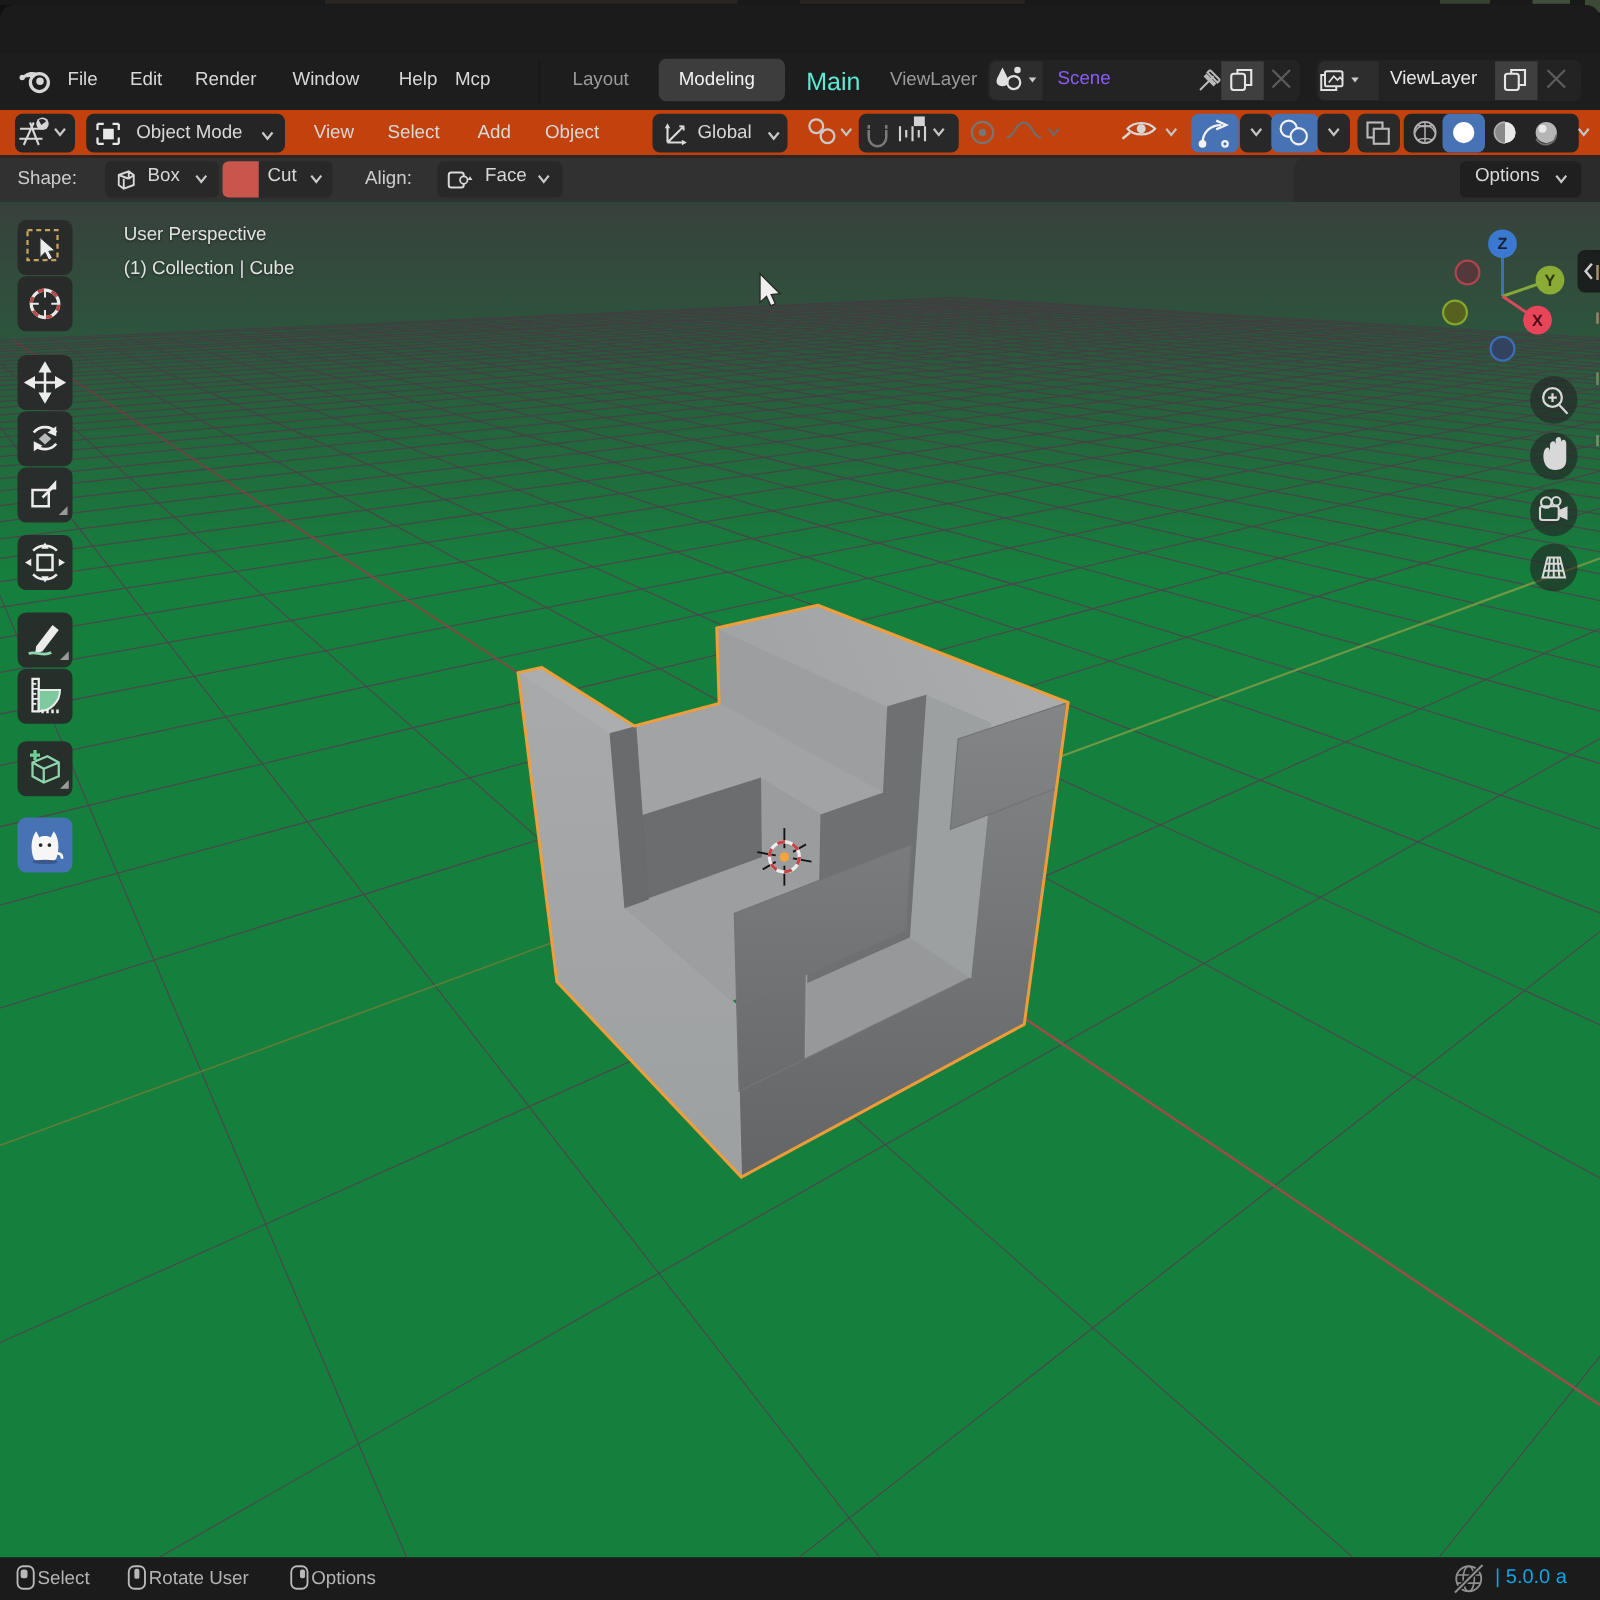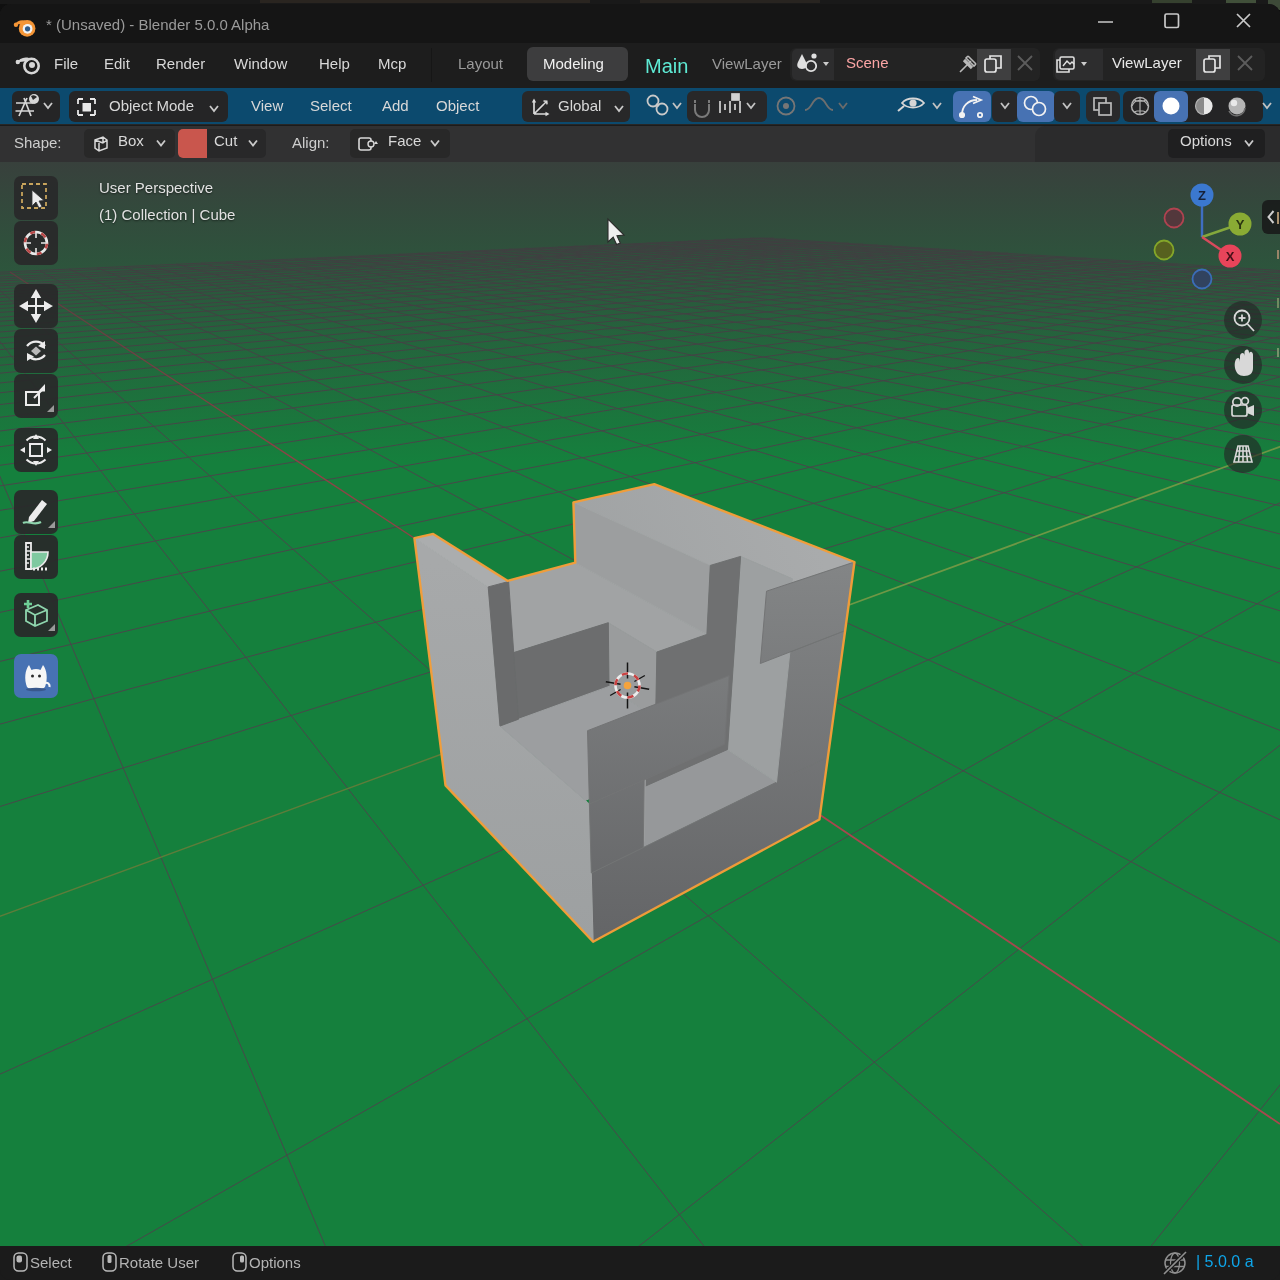--- a/index.html
+++ b/index.html
@@ -1,85 +1,70 @@
 <!DOCTYPE html>
 <html><head><meta charset="utf-8"><style>
 *{margin:0;padding:0;box-sizing:border-box}
 html,body{width:1280px;height:1280px;overflow:hidden;background:#101010;font-family:"Liberation Sans",sans-serif;-webkit-font-smoothing:antialiased}
 .abs{position:absolute}
 #win{position:absolute;left:0;top:4px;width:1280px;height:1276px;background:#1b1b1b;border-radius:11px 11px 0 0;overflow:hidden}
 #titlebar{position:absolute;left:0;top:0;width:1280px;height:39px;background:#151515}
 #menubar{position:absolute;left:0;top:39px;width:1280px;height:45px;background:#1d1d1d}
-#toolhdr{position:absolute;left:0;top:84px;width:1280px;height:37px;background:#0c4a6e;border-bottom:1px solid #262626}
+#toolhdr{position:absolute;left:0;top:84px;width:1280px;height:37px;background:#c2410c;border-bottom:1px solid #262626}
 #toolset{position:absolute;left:0;top:122px;width:1280px;height:36px;background:#313132}
 #toolsetR{position:absolute;left:1035px;top:122px;width:245px;height:36px;background:#2b2b2c;border-radius:10px 0 0 0}
 #viewport{position:absolute;left:0;top:158px;width:1280px;height:1084px;background:#15803d;overflow:hidden}
 #statusbar{position:absolute;left:0;top:1242px;width:1280px;height:34px;background:#1b1b1b;border-radius:0 0 10px 10px}
 .mtxt{color:#d8d8d8;font-size:15px}
 .pill{background:#282828;border-radius:5px;display:flex;align-items:center}
 svg{display:block}
 #vpsvg{position:absolute;left:0;top:-158px}
 .tbtn{position:absolute;left:14px;width:44px;height:44px;background:rgba(40,40,40,0.95);border-radius:7px}
 .lbl{position:absolute;color:#e2e2e2;font-size:15px;text-shadow:0 1px 2px rgba(0,0,0,0.55)}
 </style></head><body>
 <div style="position:absolute;left:0;top:0;width:1280px;height:4px;background:#191919"></div>
 <div style="position:absolute;left:260px;top:0;width:330px;height:3px;background:#2a2520"></div>
 <div style="position:absolute;left:640px;top:0;width:180px;height:3px;background:#282420"></div>
 <div style="position:absolute;left:1152px;top:0;width:40px;height:3px;background:#36412f"></div>
 <div style="position:absolute;left:1226px;top:0;width:30px;height:3px;background:#41503a"></div>
 <div style="position:absolute;left:1268px;top:0;width:12px;height:10px;background:#3d4a38"></div>
 <div id="win">
-<div id="titlebar">
-  <svg width="23" height="21" viewBox="0 0 26 24" style="position:absolute;left:13px;top:13px">
-    <circle cx="16" cy="13" r="9.5" fill="#f49536"></circle>
-    <circle cx="16.5" cy="13.5" r="5.6" fill="#f2f2f2"></circle>
-    <circle cx="16.5" cy="13.5" r="3" fill="#2e5a8a"></circle>
-    <path d="M1 10 C4 4 10 2.5 15 4.5 L13 9 C8 7.5 4 8.5 1 10 Z" fill="#f49536"></path>
-    <circle cx="3.2" cy="8.8" r="2.5" fill="#f49536"></circle>
-  </svg>
-  <div class="abs" style="left:46px;top:12px;font-size:15px;color:#9a9a9a">* (Unsaved) - Blender 5.0.0 Alpha</div>
-  <svg width="230" height="39" viewBox="0 0 230 39" style="position:absolute;left:1050px;top:0">
-    <line x1="48" y1="18" x2="63" y2="18" stroke="#c9c9c9" stroke-width="1.6"></line>
-    <rect x="115" y="10" width="13.5" height="13.5" fill="none" stroke="#c9c9c9" stroke-width="1.7" rx="1.5"></rect>
-    <path d="M187 10 L200 23 M200 10 L187 23" stroke="#c9c9c9" stroke-width="1.7"></path>
-  </svg>
-</div>
 <div id="menubar">
   <svg width="26" height="22" viewBox="0 0 26 22" style="position:absolute;left:15px;top:10px">
     <circle cx="16.5" cy="13" r="7.2" fill="none" stroke="#d6d6d6" stroke-width="2.6"></circle>
     <circle cx="17" cy="12" r="3" fill="#d6d6d6"></circle>
     <path d="M1 10.5 C4 5.5 9 3.5 14 5 L12.5 9 C8 8 4.5 9 1 10.5 Z" fill="#d6d6d6"></path>
     <circle cx="2.8" cy="9" r="2.2" fill="#d6d6d6"></circle>
   </svg>
   <div class="abs mtxt" style="left:54px;top:12px">File</div>
   <div class="abs mtxt" style="left:104px;top:12px">Edit</div>
   <div class="abs mtxt" style="left:156px;top:12px">Render</div>
   <div class="abs mtxt" style="left:234px;top:12px">Window</div>
   <div class="abs mtxt" style="left:319px;top:12px">Help</div>
-  <div class="abs mtxt" style="left:378px;top:12px">Mcp</div>
+  <div class="abs mtxt" style="left:364px;top:12px">Mcp</div>
   <div class="abs" style="left:431px;top:5px;width:1px;height:34px;background:#161616"></div>
   <div class="abs" style="left:458px;top:12px;font-size:15px;color:#9a9a9a">Layout</div>
   <div class="abs" style="left:527px;top:4px;width:101px;height:34px;background:#3d3d3e;border-radius:6px"></div>
   <div class="abs" style="left:543px;top:12px;font-size:15px;color:#f1f1f1">Modeling</div>
   <div class="abs" style="left:645px;top:12px;font-size:20px;color:#5eead4">Main</div>
   <div class="abs" style="left:712px;top:12px;font-size:15px;color:#9a9a9a;width:72px;overflow:hidden;white-space:nowrap">ViewLayer</div>
 
   <div class="abs" style="left:790px;top:5px;width:250px;height:33px;background:#232323;border-radius:6px"></div>
   <div class="abs" style="left:792px;top:6px;width:42px;height:31px;background:#2d2d2e;border-radius:5px 0 0 5px"></div>
   <svg width="250" height="33" viewBox="0 0 250 33" style="position:absolute;left:790px;top:5px">
     <path d="M12 21 C8 21 6 18 8 14 L12 6 L16 14 C18 18 16 21 12 21 Z" fill="#e0e0e0"></path>
     <circle cx="21" cy="18" r="5.2" fill="none" stroke="#e0e0e0" stroke-width="1.8"></circle>
     <circle cx="24" cy="8" r="2.6" fill="#e0e0e0"></circle>
     <path d="M33 14 L39 14 L36 18 Z" fill="#cccccc"></path>
     <g stroke="#b9b9b9" stroke-width="1.6" fill="none">
           <path d="M178 8 L186 16 M175 19 L181 13 M170 24 L175 19 M178 8 L176 10 L184 18 L186 16"></path>
           <path d="M174 12 L182 20" stroke-width="3.2"></path>
         </g>
   </svg>
-  <div class="abs" style="left:846px;top:11px;font-size:15px;color:#fca5a5">Scene</div>
+  <div class="abs" style="left:846px;top:11px;font-size:15px;color:#8b5cf6">Scene</div>
   <div class="abs" style="left:977px;top:6px;width:34px;height:31px;background:#3f3f40"></div>
   <svg width="24" height="24" viewBox="0 0 24 24" style="position:absolute;left:982px;top:9px">
     <rect x="3" y="7" width="11" height="13" rx="2" fill="none" stroke="#e6e6e6" stroke-width="1.7"></rect>
     <path d="M8 7 L8 4 L19 4 L19 16 L14 16" fill="none" stroke="#e6e6e6" stroke-width="1.7"></path>
   </svg>
   <svg width="24" height="24" viewBox="0 0 24 24" style="position:absolute;left:1014px;top:9px">
     <path d="M4 4 L18 18 M18 4 L4 18" stroke="#5c5c5c" stroke-width="1.8"></path>
   </svg>
 
   <div class="abs" style="left:1053px;top:5px;width:212px;height:33px;background:#232323;border-radius:6px"></div>

